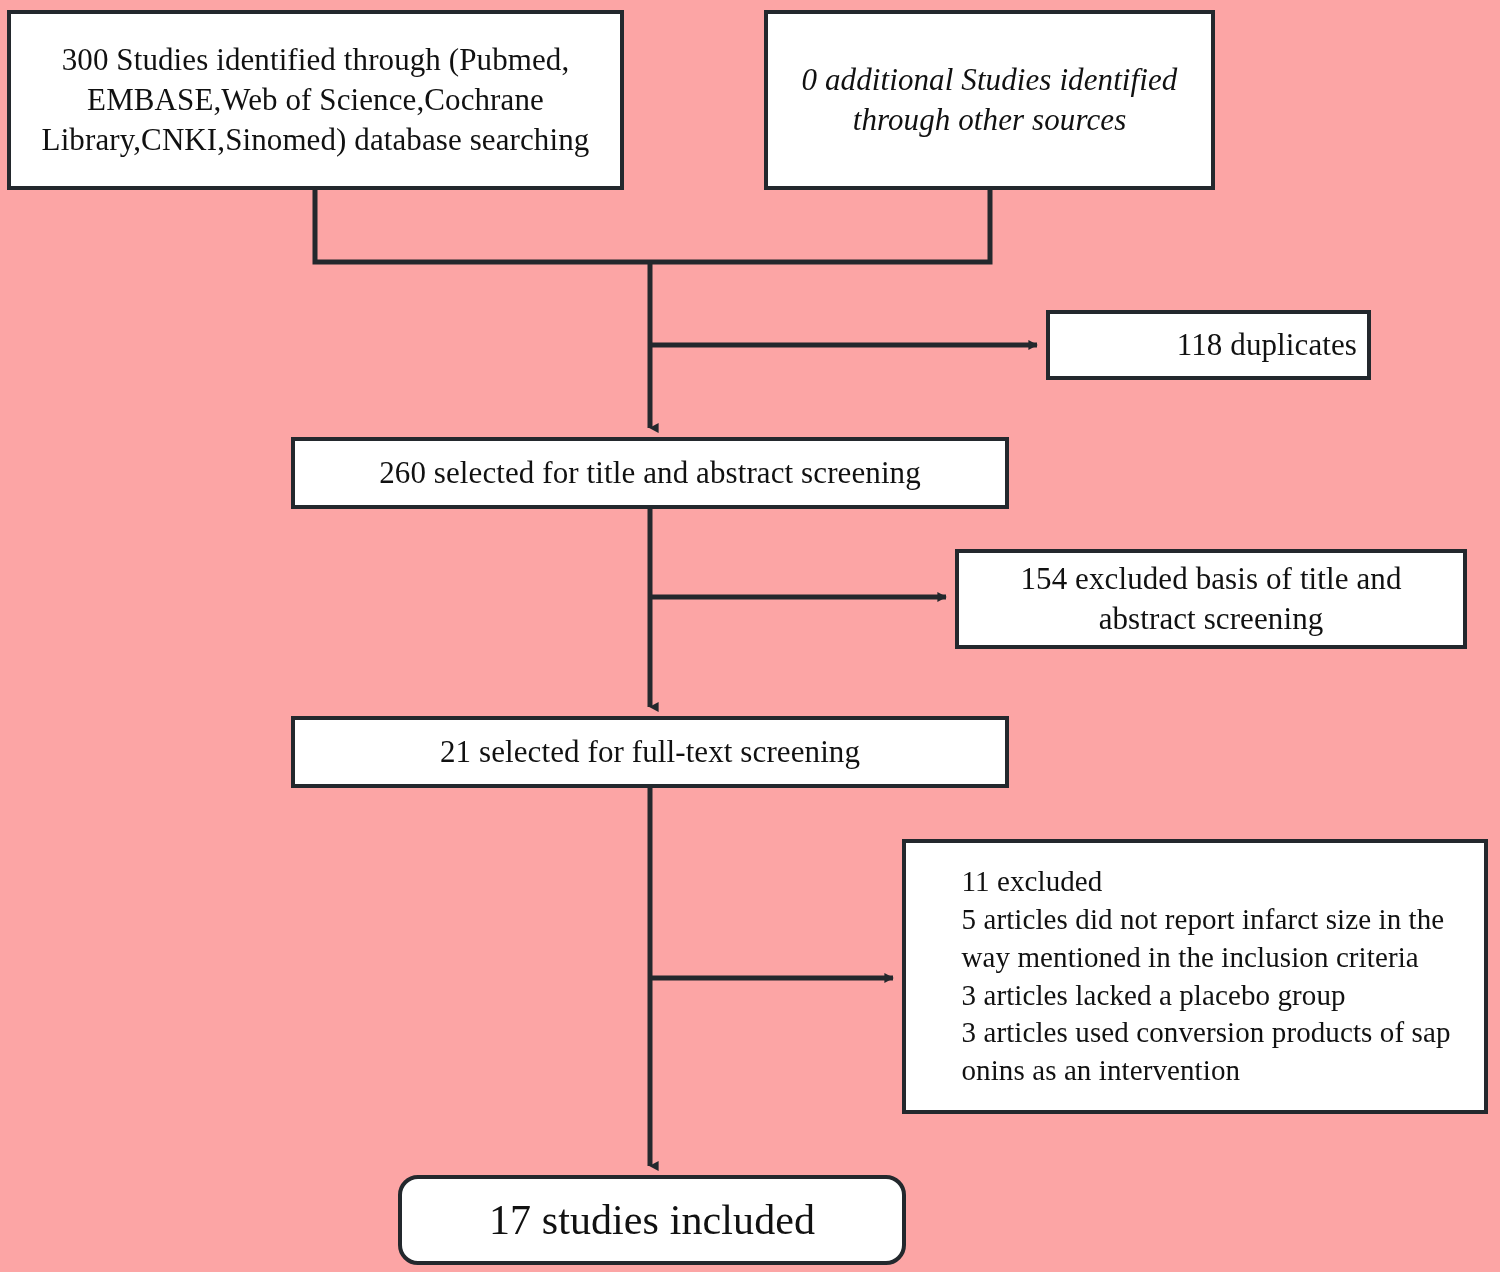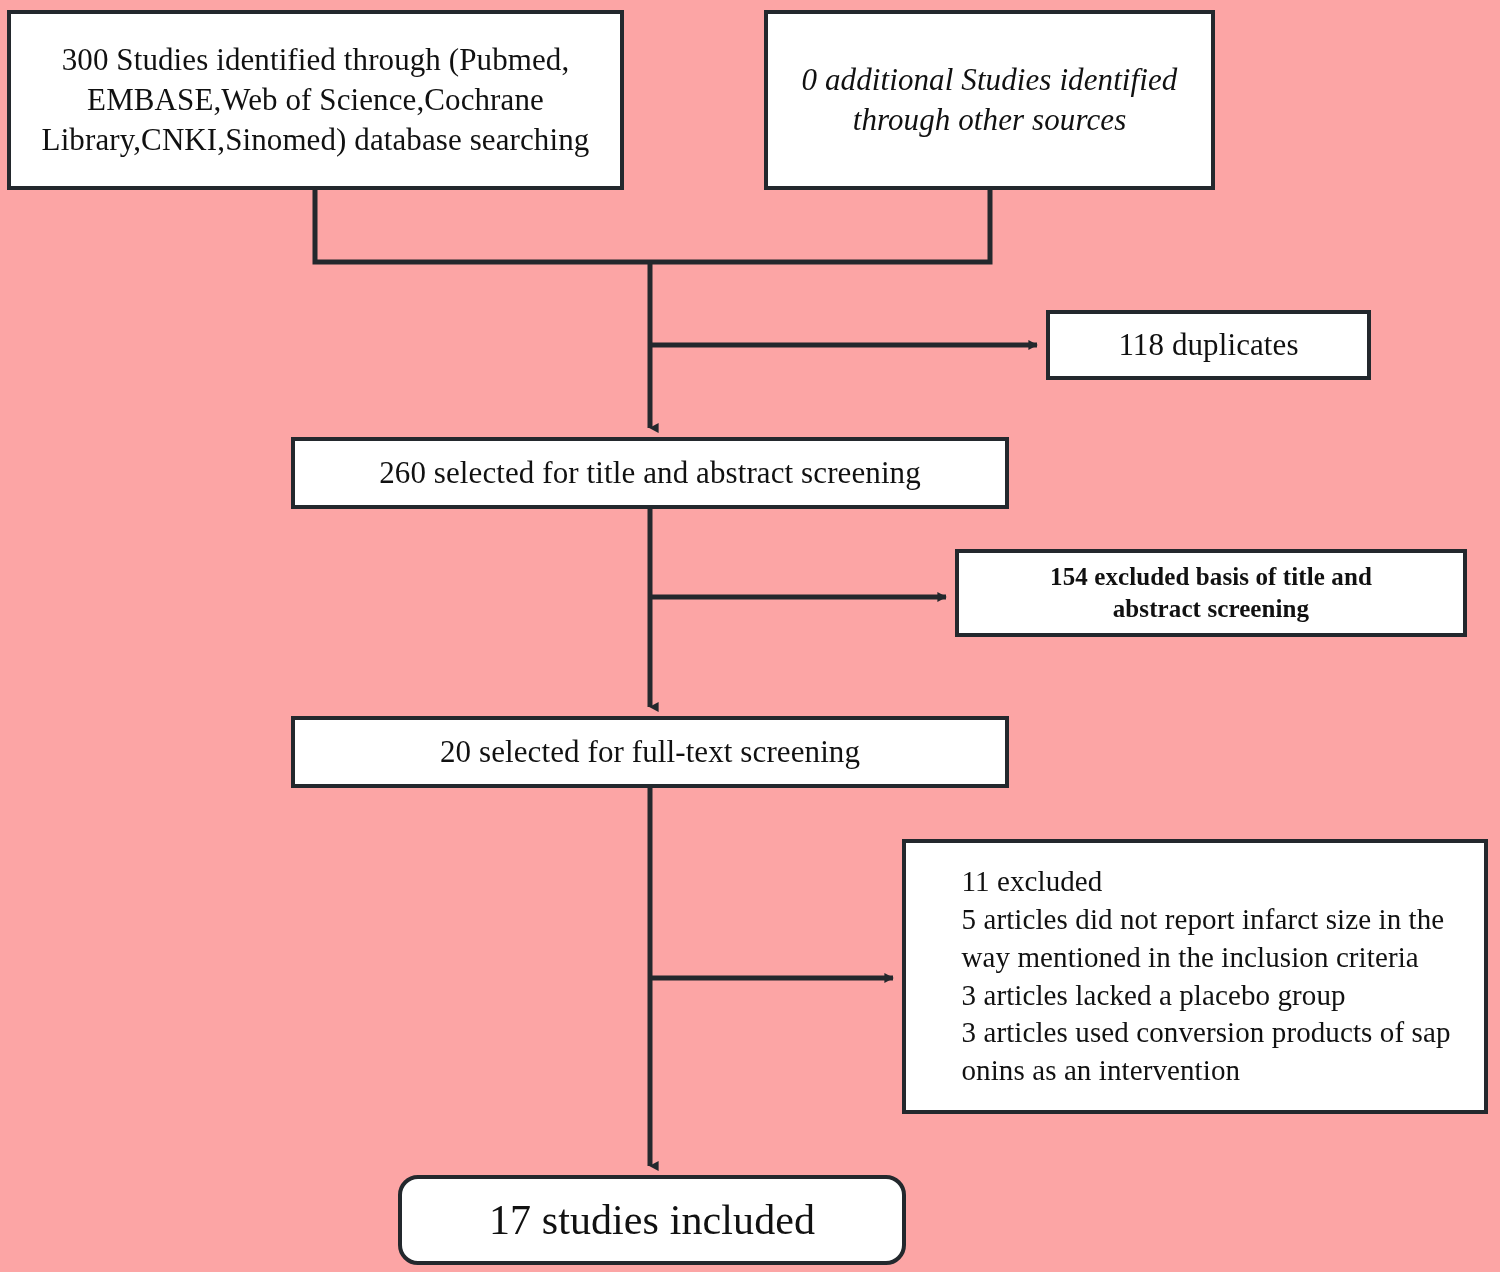--- a/index.html
+++ b/index.html
@@ -50,23 +50,23 @@
     justify-content: center;
     text-align: left;
   }
   .node.left-align .txt {
     padding: 0 0 0 22px;
   }
 
   
   #node-identified   { left: 7px;   top: 10px;   width: 617px;  height: 180px; font-size: 31px; }
   #node-additional   { left: 764px; top: 10px;   width: 451px;  height: 180px; font-size: 31px; font-style: italic; }
-  #node-duplicates   { left: 1046px;top: 310px;  width: 325px;  height: 70px;  font-size: 31px; }
+  #node-duplicates   { left: 1046px;top: 310px;  width: 325px;  height: 70px;  font-size: 31px; justify-content: flex-end; }
   #node-title-screen { left: 291px; top: 437px;  width: 718px;  height: 72px;  font-size: 31px; }
-  #node-excluded-ta  { left: 955px; top: 549px;  width: 512px;  height: 88px; font-size: 25px; font-weight: bold; }
+  #node-excluded-ta  { left: 955px; top: 549px;  width: 512px;  height: 100px; font-size: 31px; }
   #node-fulltext     { left: 291px; top: 716px;  width: 718px;  height: 72px;  font-size: 31px; }
   #node-excluded-ft  { left: 902px; top: 839px;  width: 586px;  height: 275px; font-size: 29px; }
   #node-included     { left: 398px; top: 1175px; width: 508px;  height: 90px;  font-size: 42px; border-radius: 20px; }
 </style>
 </head>
 <body>
 
 <div id="diagram">
 
   <svg id="connectors" viewBox="0 0 1500 1272" width="1500" height="1272" aria-hidden="true">
@@ -113,21 +113,21 @@
   <div class="node" id="node-title-screen">
     <span class="txt">260 selected for title and abstract screening</span>
   </div>
 
   <div class="node" id="node-excluded-ta">
     <span class="txt">154 excluded basis of title and
 abstract screening</span>
   </div>
 
   <div class="node" id="node-fulltext">
-    <span class="txt">20 selected for full-text screening</span>
+    <span class="txt">21 selected for full-text screening</span>
   </div>
 
   <div class="node left-align" id="node-excluded-ft">
     <span class="txt">11 excluded
 5 articles did not report infarct size in the
 way mentioned in the inclusion criteria
 3 articles lacked a placebo group
 3 articles used conversion products of sap
 onins as an intervention</span>
   </div>

